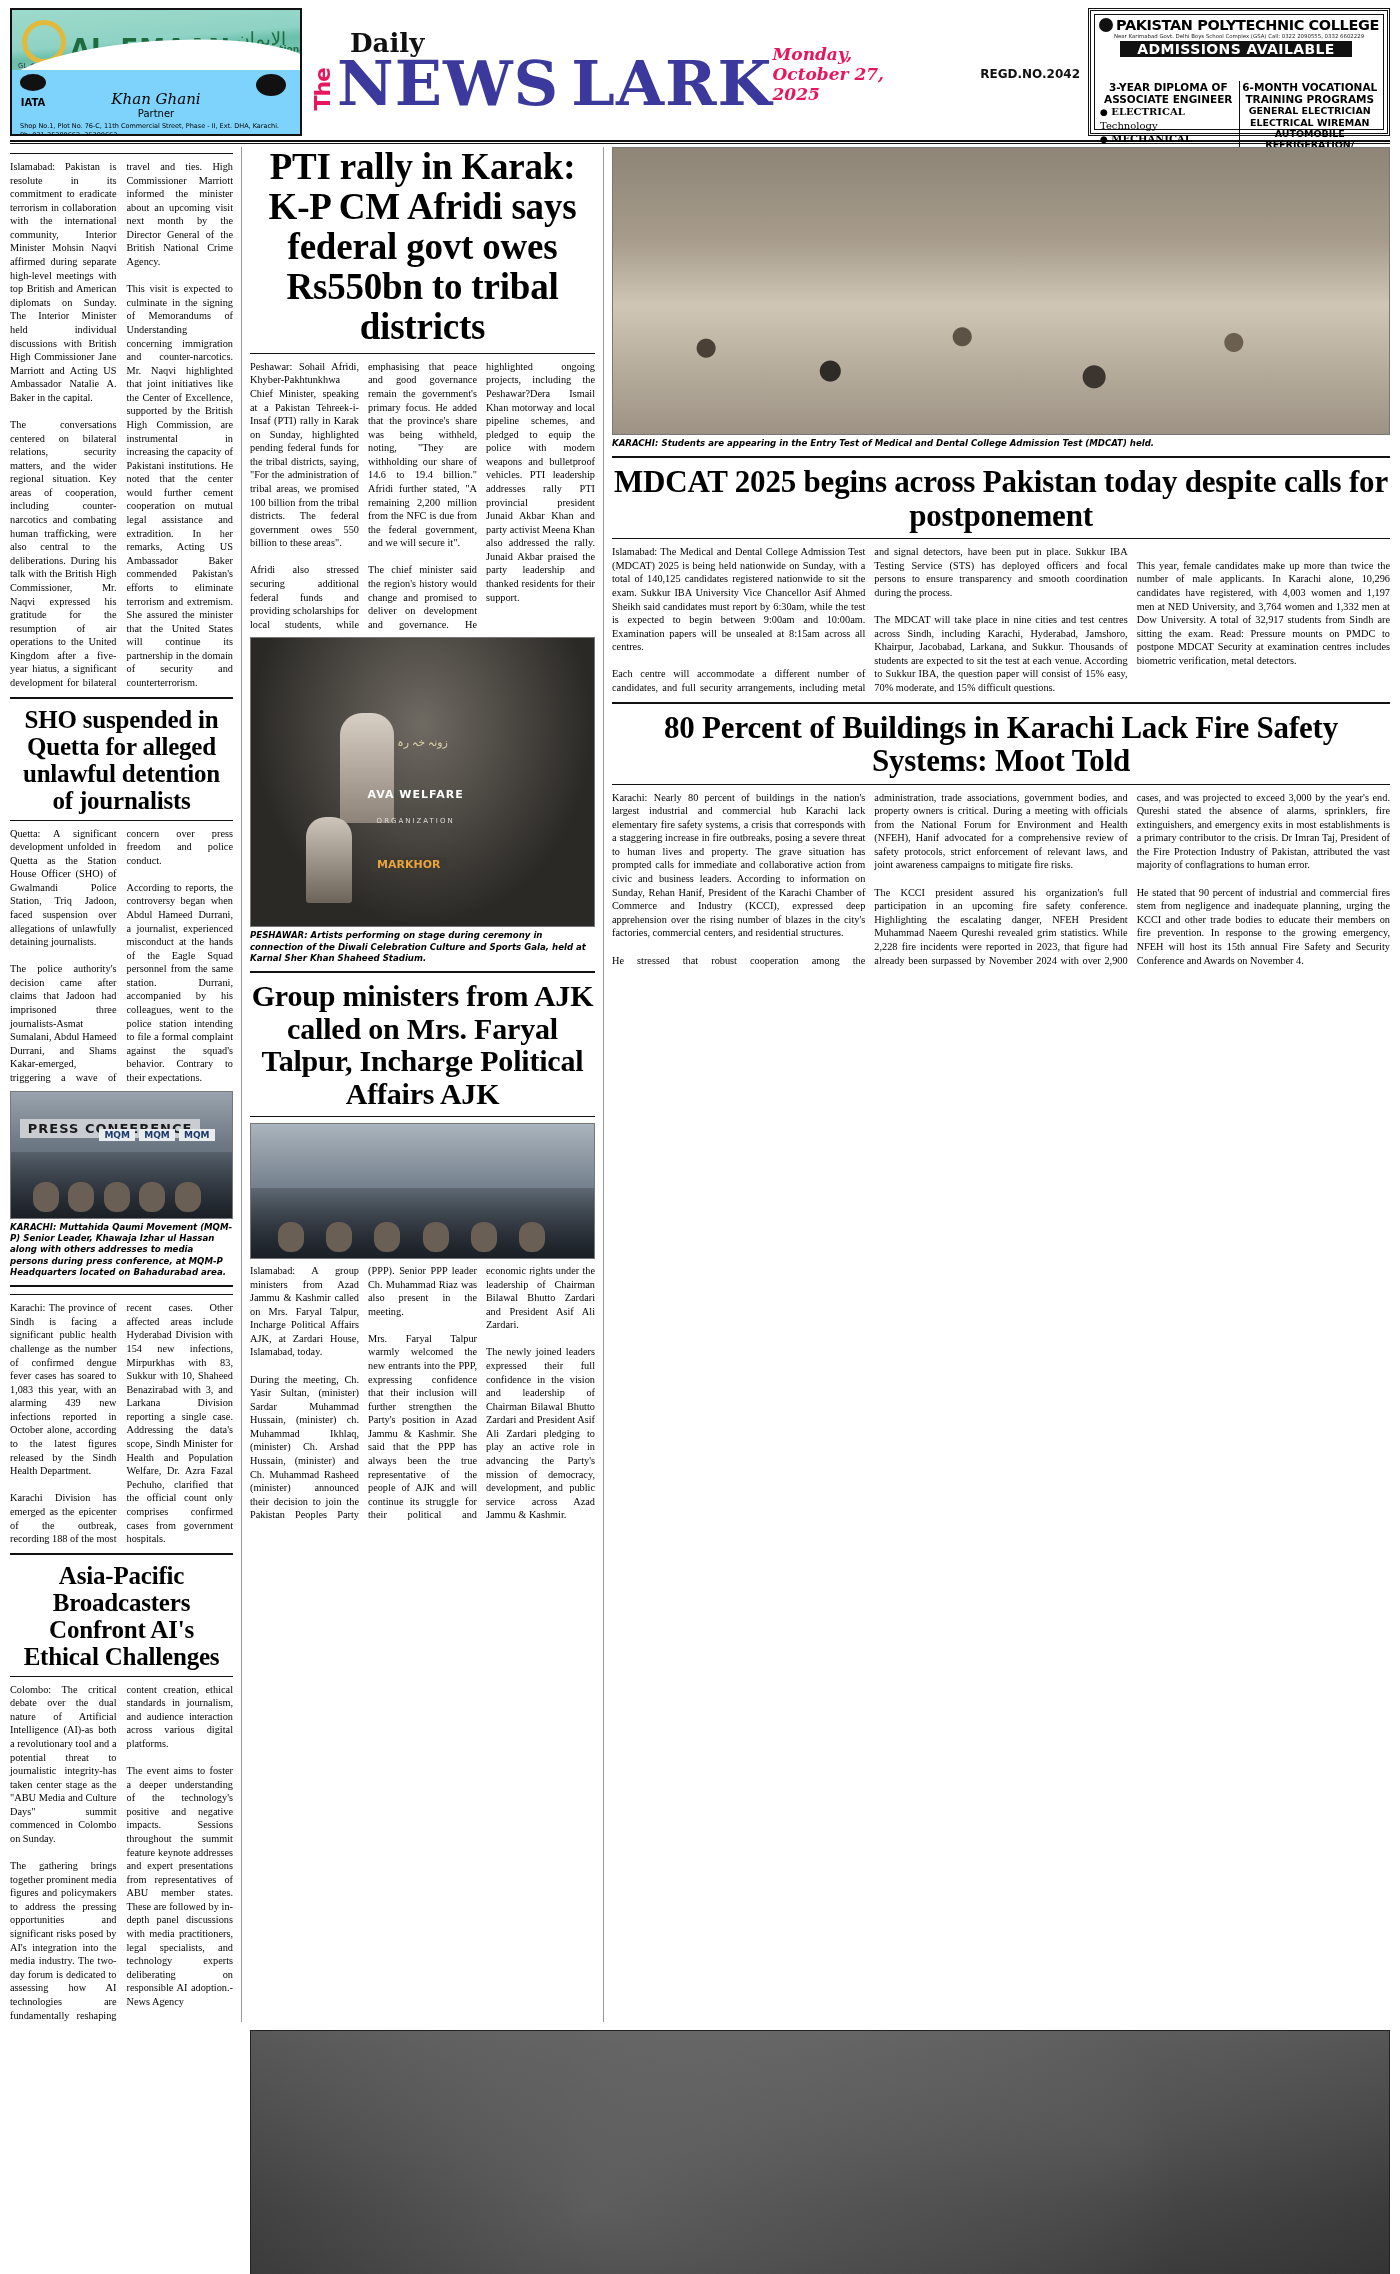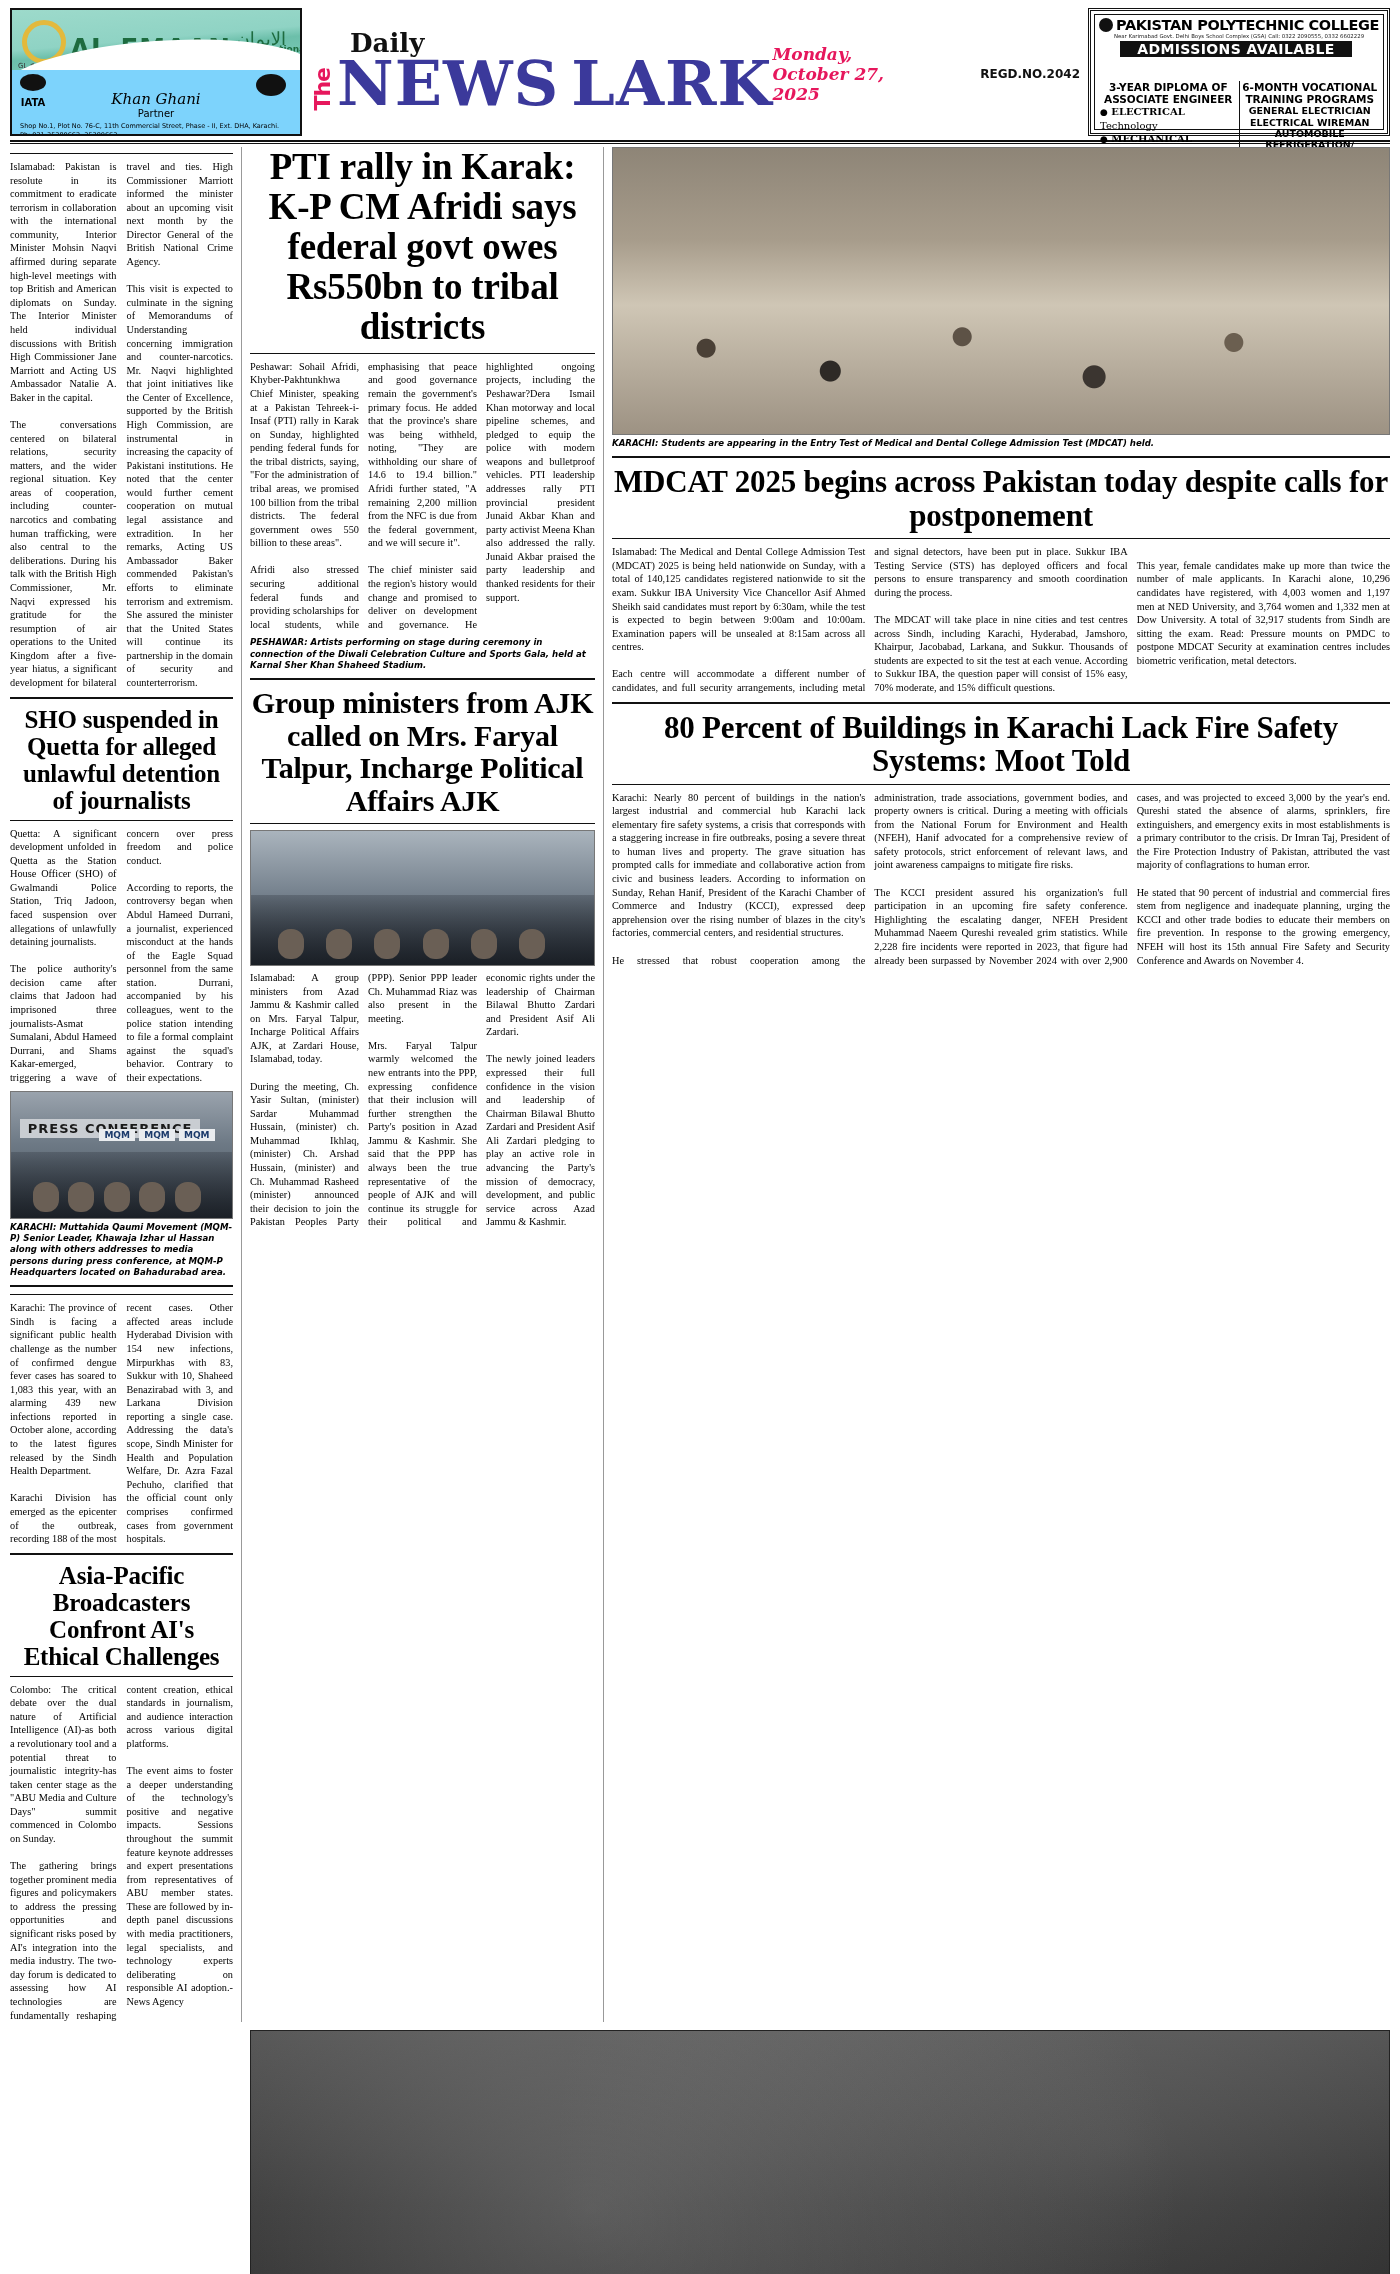--- a/index.html
+++ b/index.html
@@ -321,20 +321,28 @@
         <div class="body3">
           <p style="white-space:pre-line">Peshawar: Sohail Afridi, Khyber-Pakhtunkhwa Chief Minister, speaking at a Pakistan Tehreek-i-Insaf (PTI) rally in Karak on Sunday, highlighted pending federal funds for the tribal districts, saying, "For the administration of tribal areas, we promised 100 billion from the tribal districts. The federal government owes 550 billion to these areas".
 
 Afridi also stressed securing additional federal funds and providing scholarships for local students, while emphasising that peace and good governance remain the government's primary focus. He added that the province's share was being withheld, noting, "They are withholding our share of 14.6 to 19.4 billion." Afridi further stated, "A remaining 2,200 million from the NFC is due from the federal government, and we will secure it".
 
 The chief minister said the region's history would change and promised to deliver on development and governance. He highlighted ongoing projects, including the Peshawar?Dera Ismail Khan motorway and local pipeline schemes, and pledged to equip the police with modern weapons and bulletproof vehicles. PTI leadership addresses rally PTI provincial president Junaid Akbar Khan and party activist Meena Khan also addressed the rally. Junaid Akbar praised the party leadership and thanked residents for their support.</p>
         </div>
       </div>
 
       <div style="margin-top:6px">
+        <div class="photo stage" style="height:290px">
+          <div class="stg-banner">زونہ خہ رہ</div>
+          <div class="stg-person"></div>
+          <div class="stg-person2"></div>
+          <div class="stg-ava">AVA WELFARE</div>
+          <div class="stg-sub">ORGANIZATION</div>
+          <div class="stg-markhor">MARKHOR</div>
+        </div>
         <div class="caption">PESHAWAR: Artists performing on stage during ceremony in connection of the Diwali Celebration Culture and Sports Gala, held at Karnal Sher Khan Shaheed Stadium.</div>
       </div>
 
       <div class="hr-thick"></div>
 
       <div>
         <h2 class="hl hl-mid">Group ministers from AJK called on Mrs. Faryal Talpur, Incharge Political Affairs AJK</h2>
         <div class="hr-thin"></div>
         <div class="photo group" style="height:136px;margin-bottom:5px">
           <div class="presser-row">

